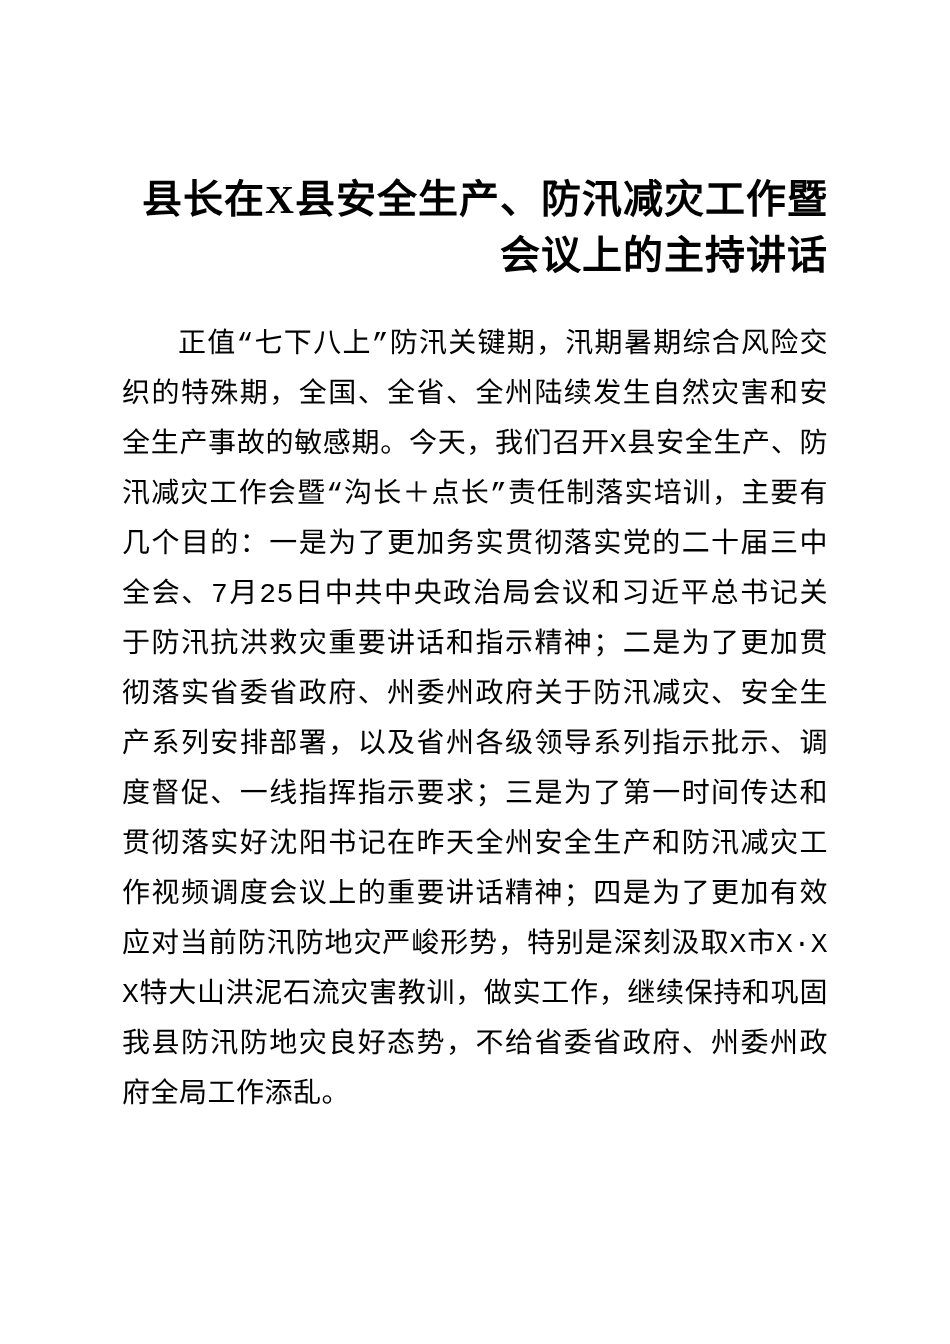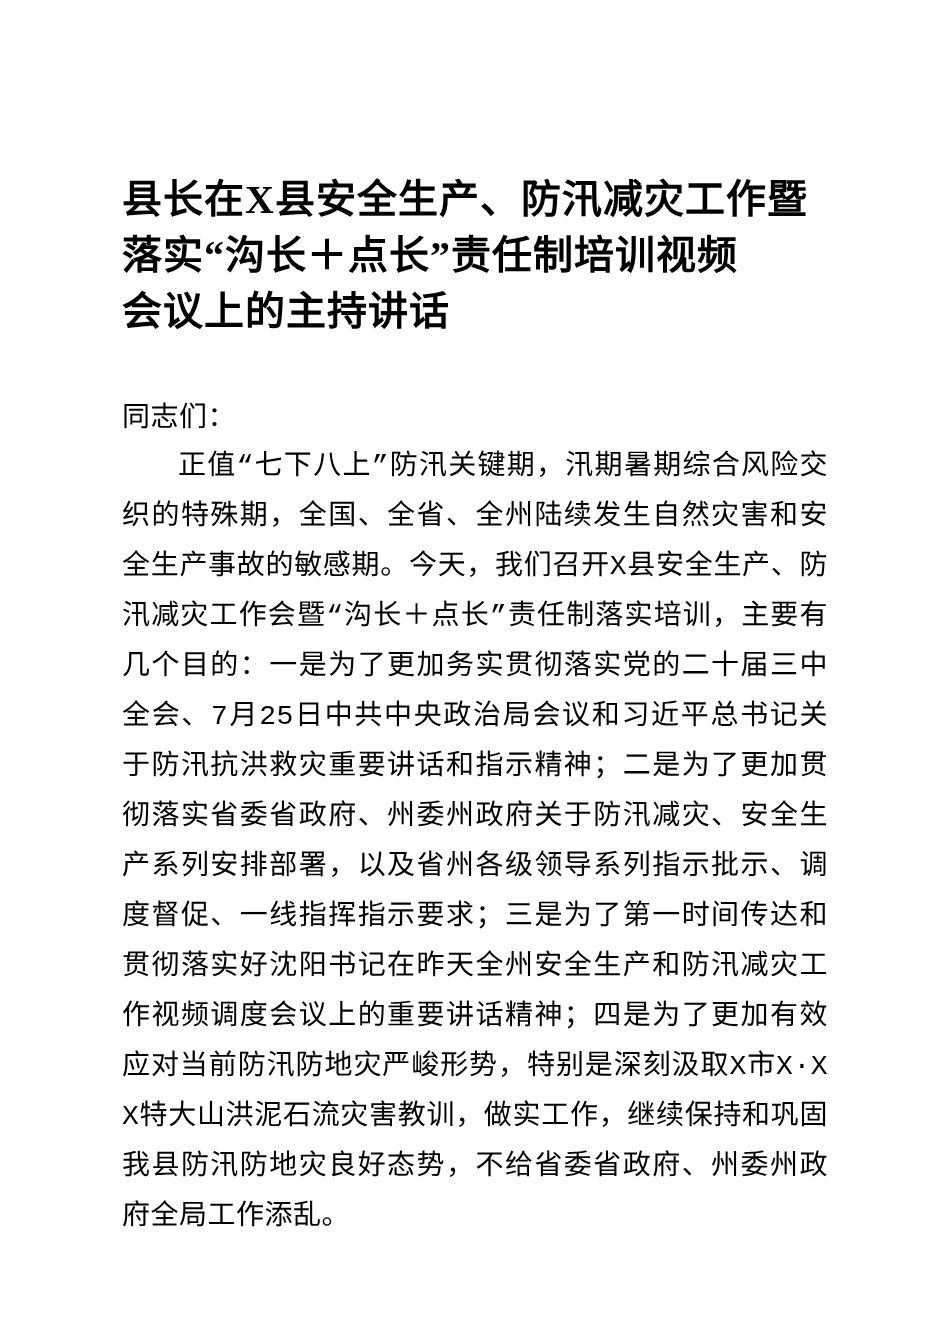--- a/index.html
+++ b/index.html
@@ -13,25 +13,25 @@
     height: 1344px;
     margin: 0 auto;
     background: #ffffff;
     color: #000000;
     font-family: "Liberation Serif", "DejaVu Serif", serif;
     overflow: hidden;
     box-sizing: border-box;
     padding: 172px 122px 0 122px;
   }
   .doc-title {
-    margin: 0 0 52px 0;
+    margin: 0 0 36px 0;
     font-size: 40px;
     font-weight: bold;
     line-height: 56px;
-    text-align: left;
+    text-align: right;
     letter-spacing: 1px;
   }
   .title-line {
     display: block;
   }
   .para {
     margin: 0;
     font-size: 28px;
     line-height: 50px;
     text-align: justify;
@@ -44,22 +44,20 @@
     font-family: Liberation Mono, monospace;
   }
 </style>
 </head>
 <body>
 
 <div class="page">
 
   <h1 class="doc-title">
     <span class="title-line">县长在X县安全生产、防汛减灾工作暨</span>
-    <span class="title-line">落实“沟长＋点长”责任制培训视频</span>
     <span class="title-line">会议上的主持讲话</span>
   </h1>
 
-  <p class="para">同志们：</p>
 
   <p class="para indent">正值“七下八上”防汛关键期，汛期暑期综合风险交织的特殊期，全国、全省、全州陆续发生自然灾害和安全生产事故的敏感期。今天，我们召开X县安全生产、防汛减灾工作会暨“沟长＋点长”责任制落实培训，主要有几个目的：一是为了更加务实贯彻落实党的二十届三中全会、7月25日中共中央政治局会议和习近平总书记关于防汛抗洪救灾重要讲话和指示精神；二是为了更加贯彻落实省委省政府、州委州政府关于防汛减灾、安全生产系列安排部署，以及省州各级领导系列指示批示、调度督促、一线指挥指示要求；三是为了第一时间传达和贯彻落实好沈阳书记在昨天全州安全生产和防汛减灾工作视频调度会议上的重要讲话精神；四是为了更加有效应对当前防汛防地灾严峻形势，特别是深刻汲取X市X·XX特大山洪泥石流灾害教训，做实工作，继续保持和巩固我县防汛防地灾良好态势，不给省委省政府、州委州政府全局工作添乱。</p>
 
 
 </div>
 
 </body></html>

